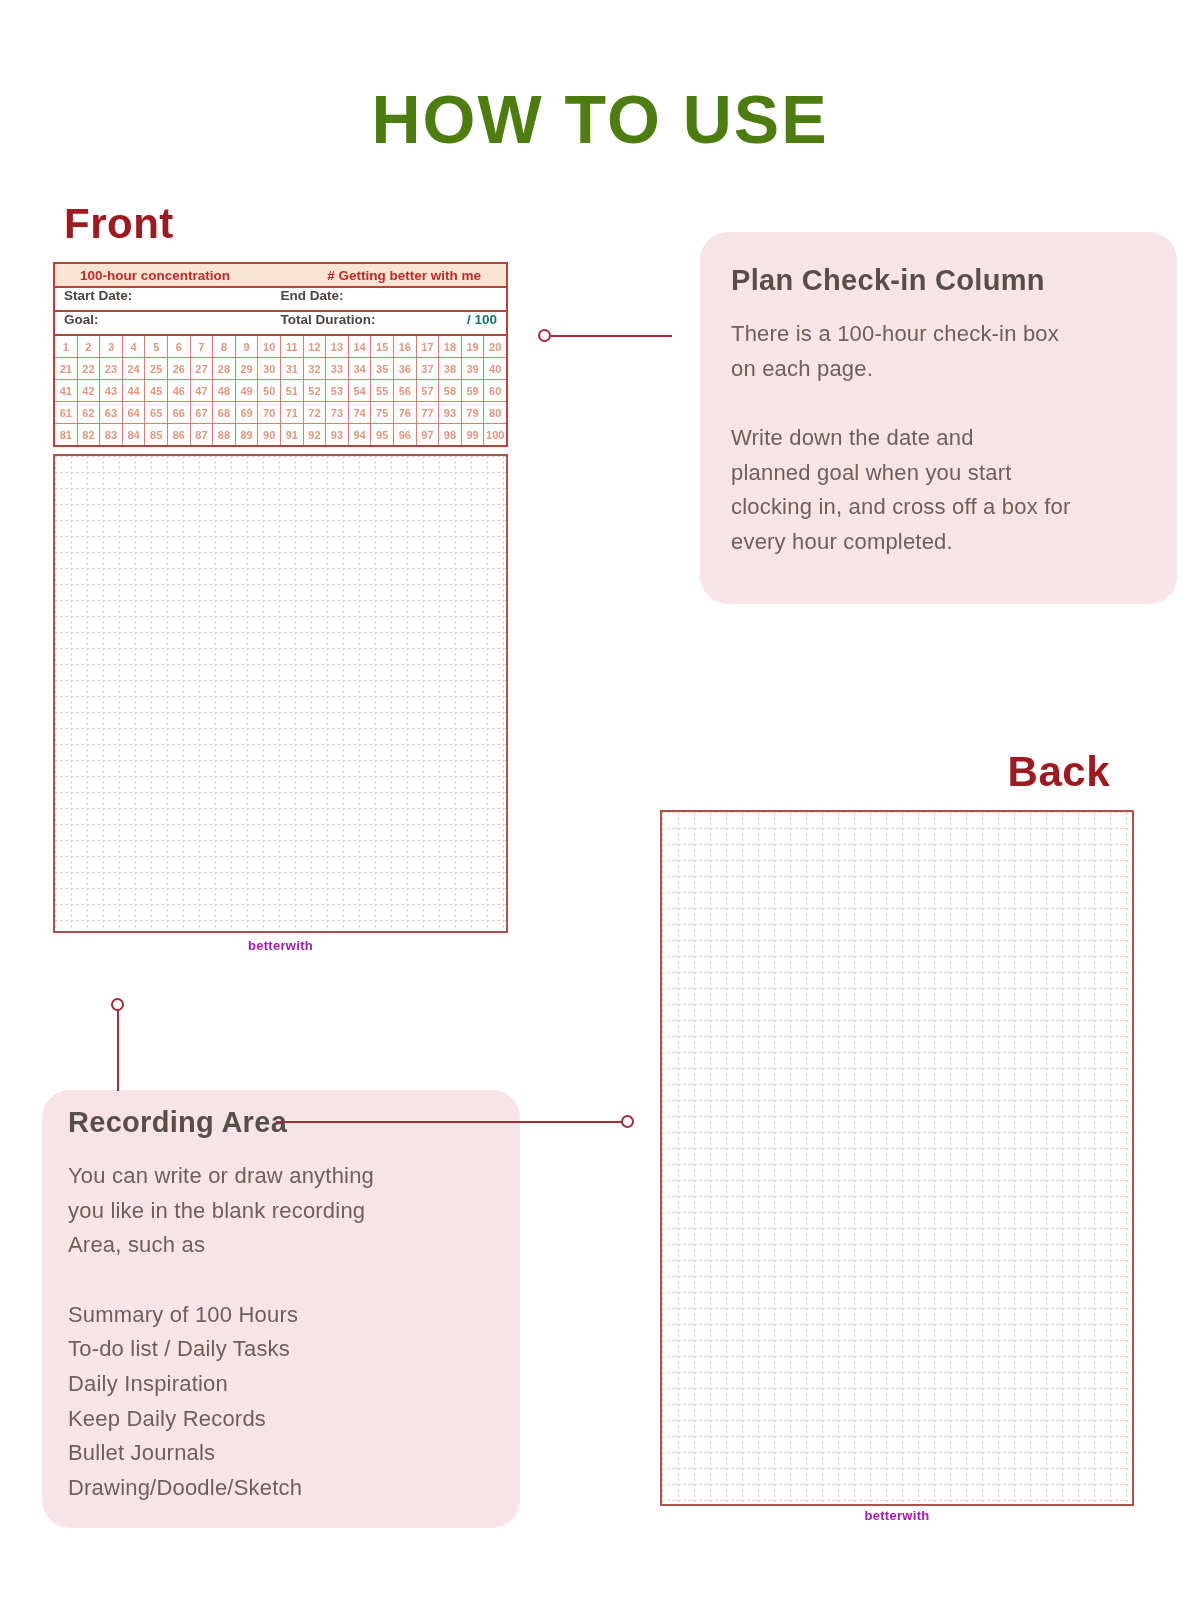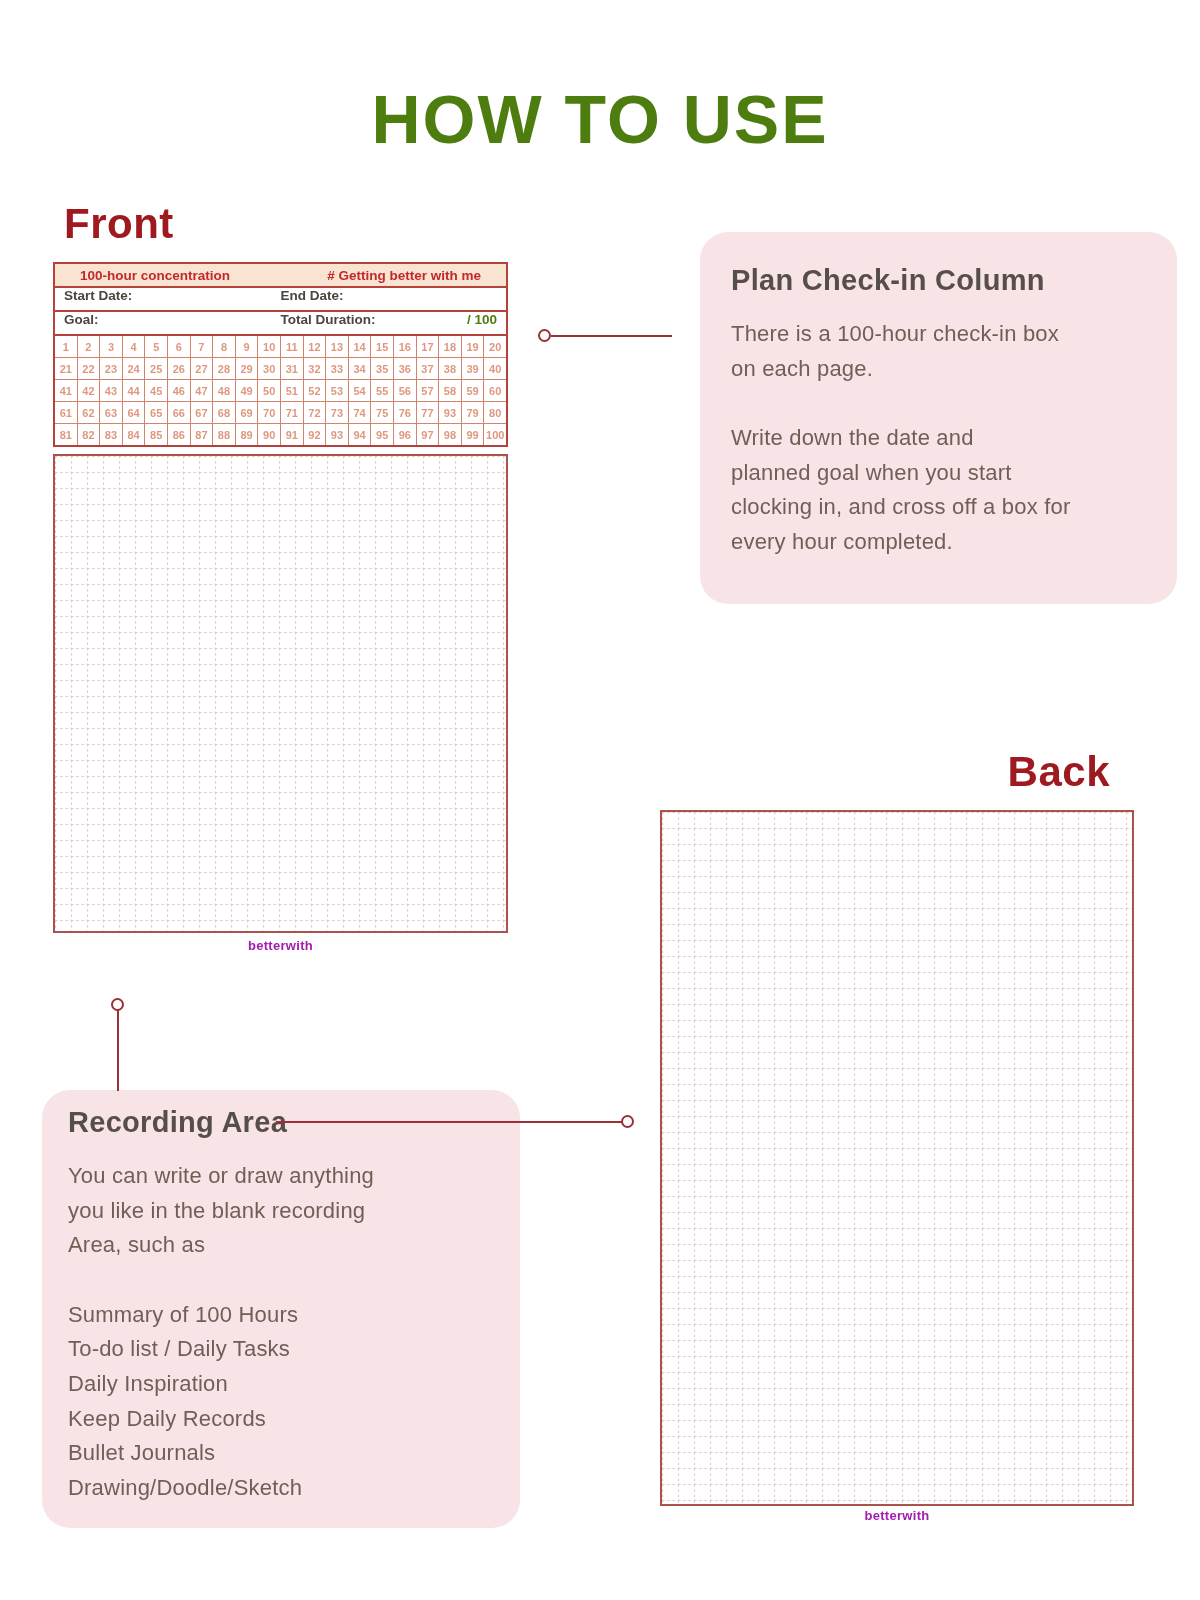--- a/index.html
+++ b/index.html
@@ -17,21 +17,21 @@
 
   
   .front-card{position:absolute;left:53px;top:262px;width:455px;}
   .fc-header{display:flex;justify-content:space-between;align-items:center;box-sizing:border-box;
     height:26px;background:#f9e4d1;border:2px solid #b5433b;padding:0 25px;
     font-size:13.5px;font-weight:bold;color:#c1292d;}
   .fc-row{display:flex;box-sizing:border-box;height:24px;
     border:2px solid #b5433b;border-top:none;padding:0 9px;
     font-size:13.5px;font-weight:bold;color:#4c453f;background:#fff;}
   .fc-col-half{width:50%;}
-  .fc-total-counter{margin-left:auto;color:#4d7c0f;}
+  .fc-total-counter{margin-left:auto;color:#0f766e;}
   .fc-grid{display:grid;grid-template-columns:repeat(20,1fr);gap:1px;background:#d4836e;
     border:2px solid #b5433b;border-top:none;box-sizing:border-box;}
   .fc-cell{background:#fff;height:21px;display:flex;align-items:center;justify-content:center;
     font-size:11px;font-weight:bold;color:#df987f;}
   .dot-area{margin-top:7px;height:479px;border:2px solid #a9534c;box-sizing:border-box;background:#fff;}
   .dot-area svg{display:block;width:100%;height:100%;}
   .brand{margin-top:5px;text-align:center;font-size:13px;font-weight:bold;color:#a21caf;letter-spacing:0.3px;}
 
   
   .back-card{position:absolute;left:660px;top:810px;width:474px;height:696px;

